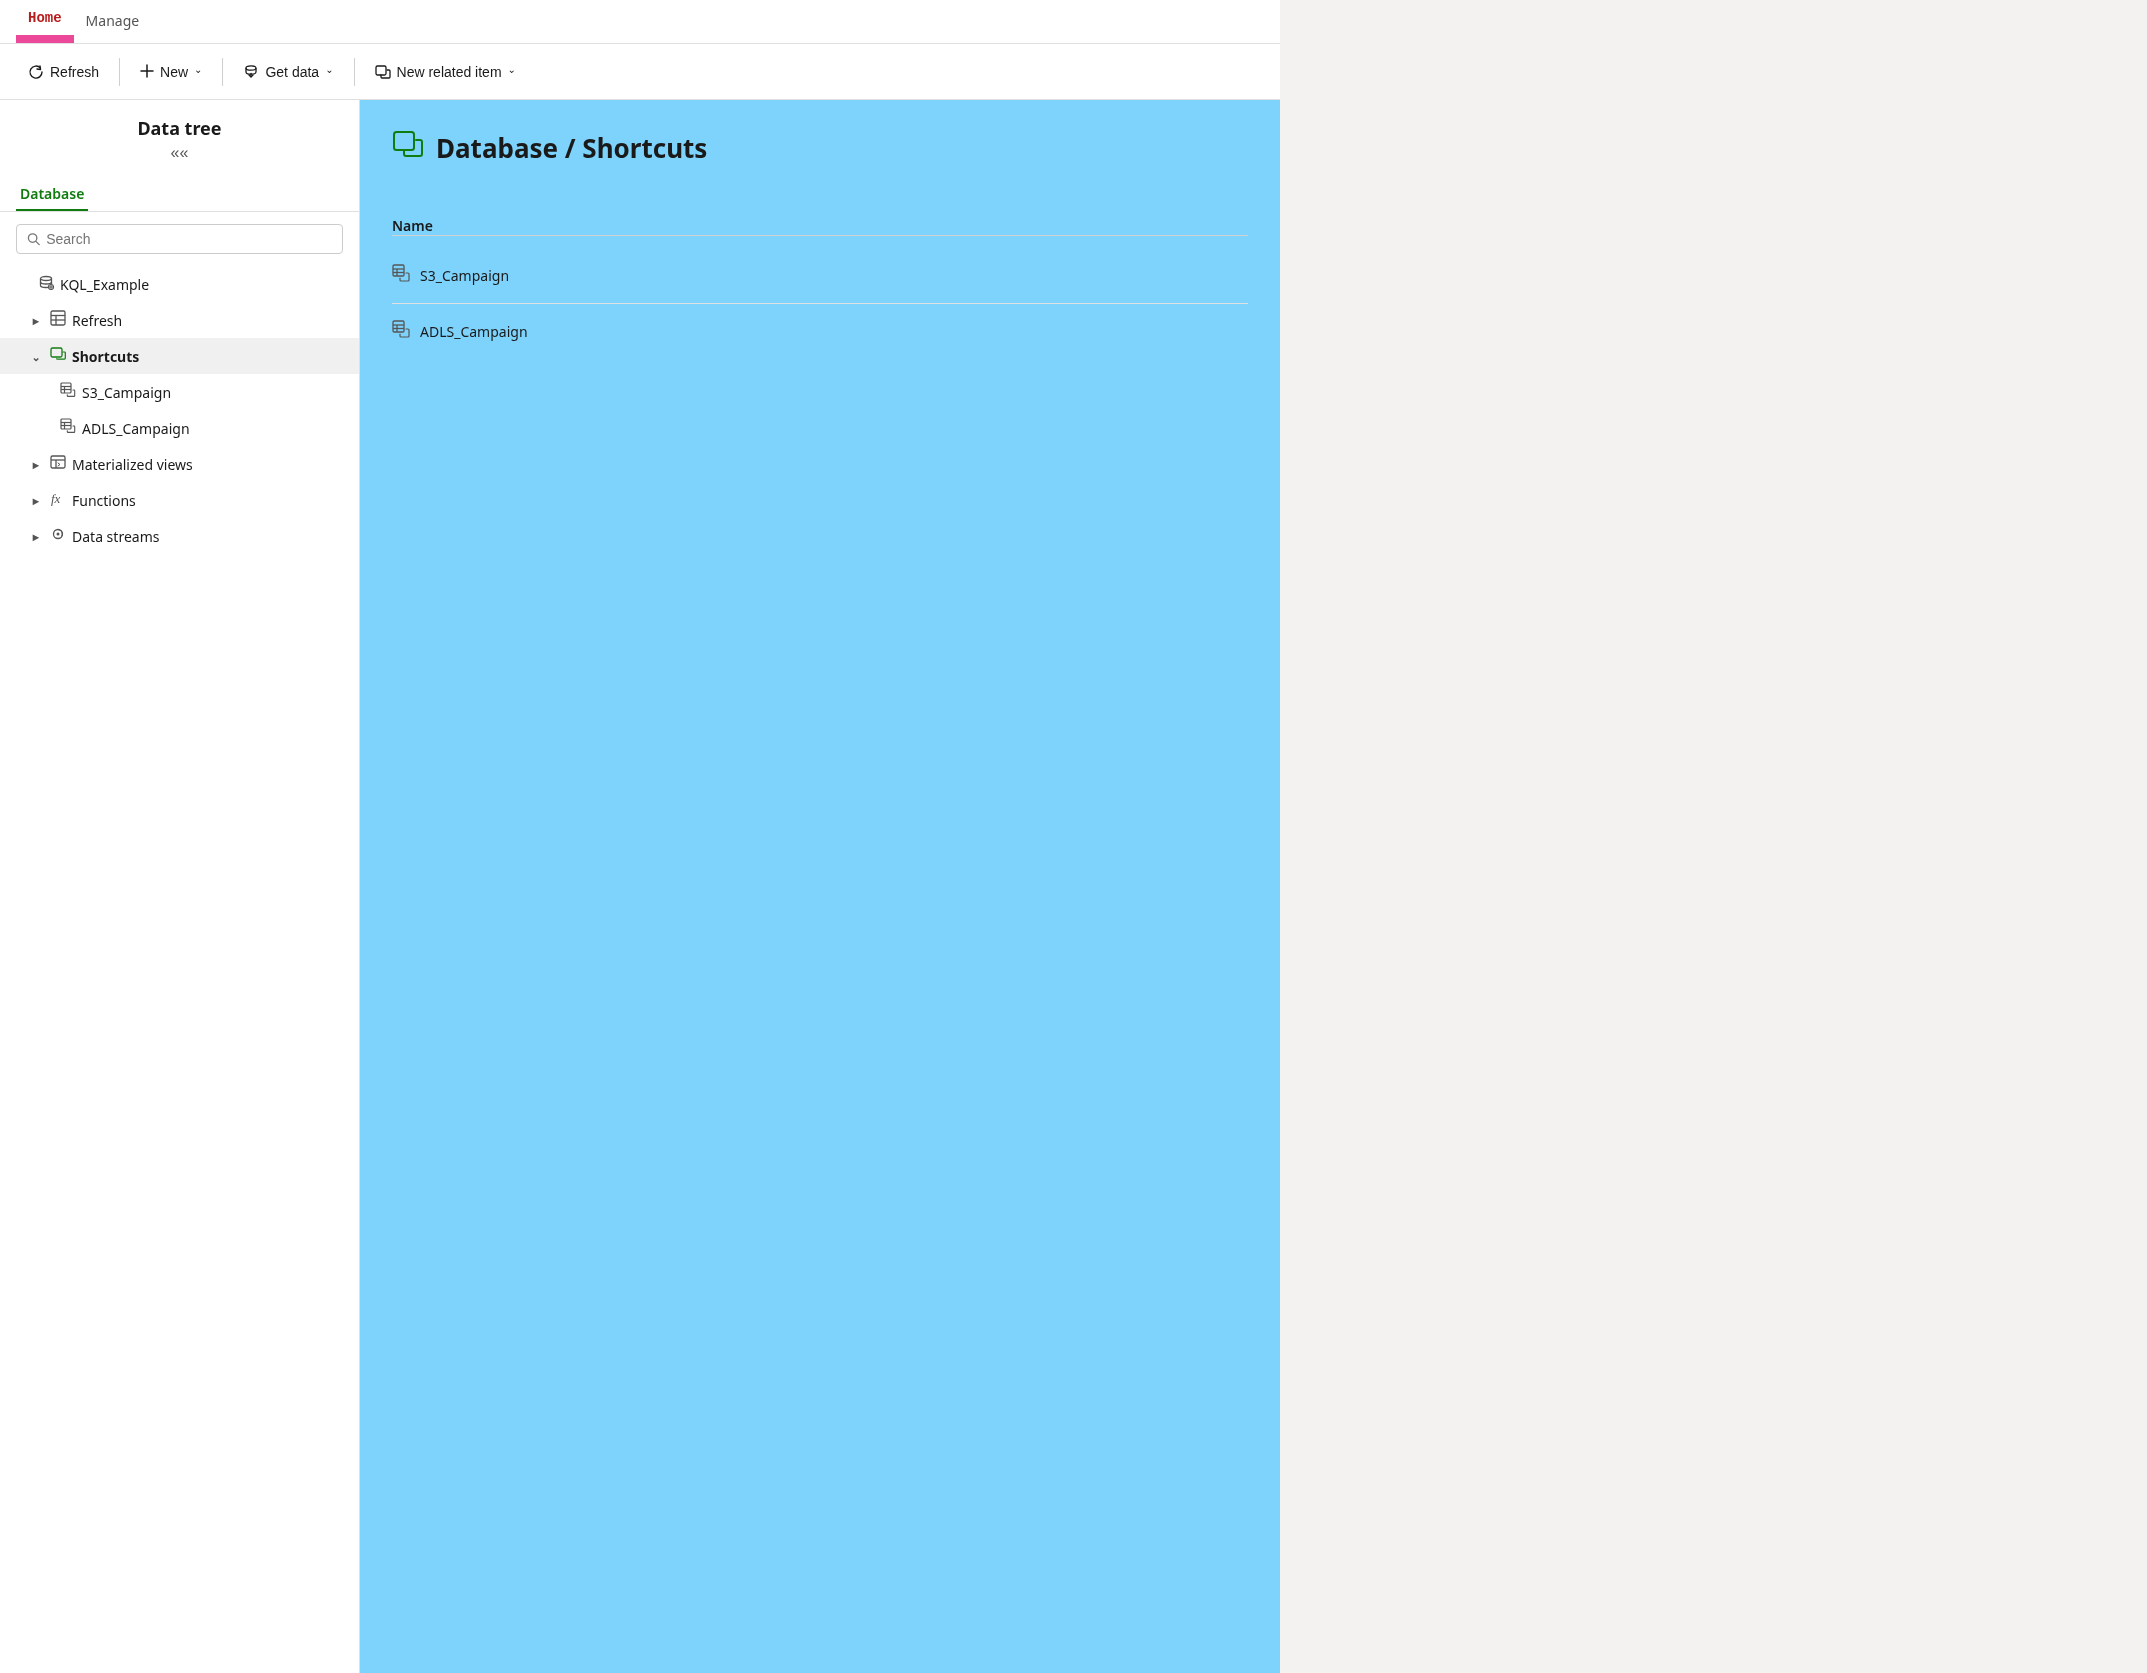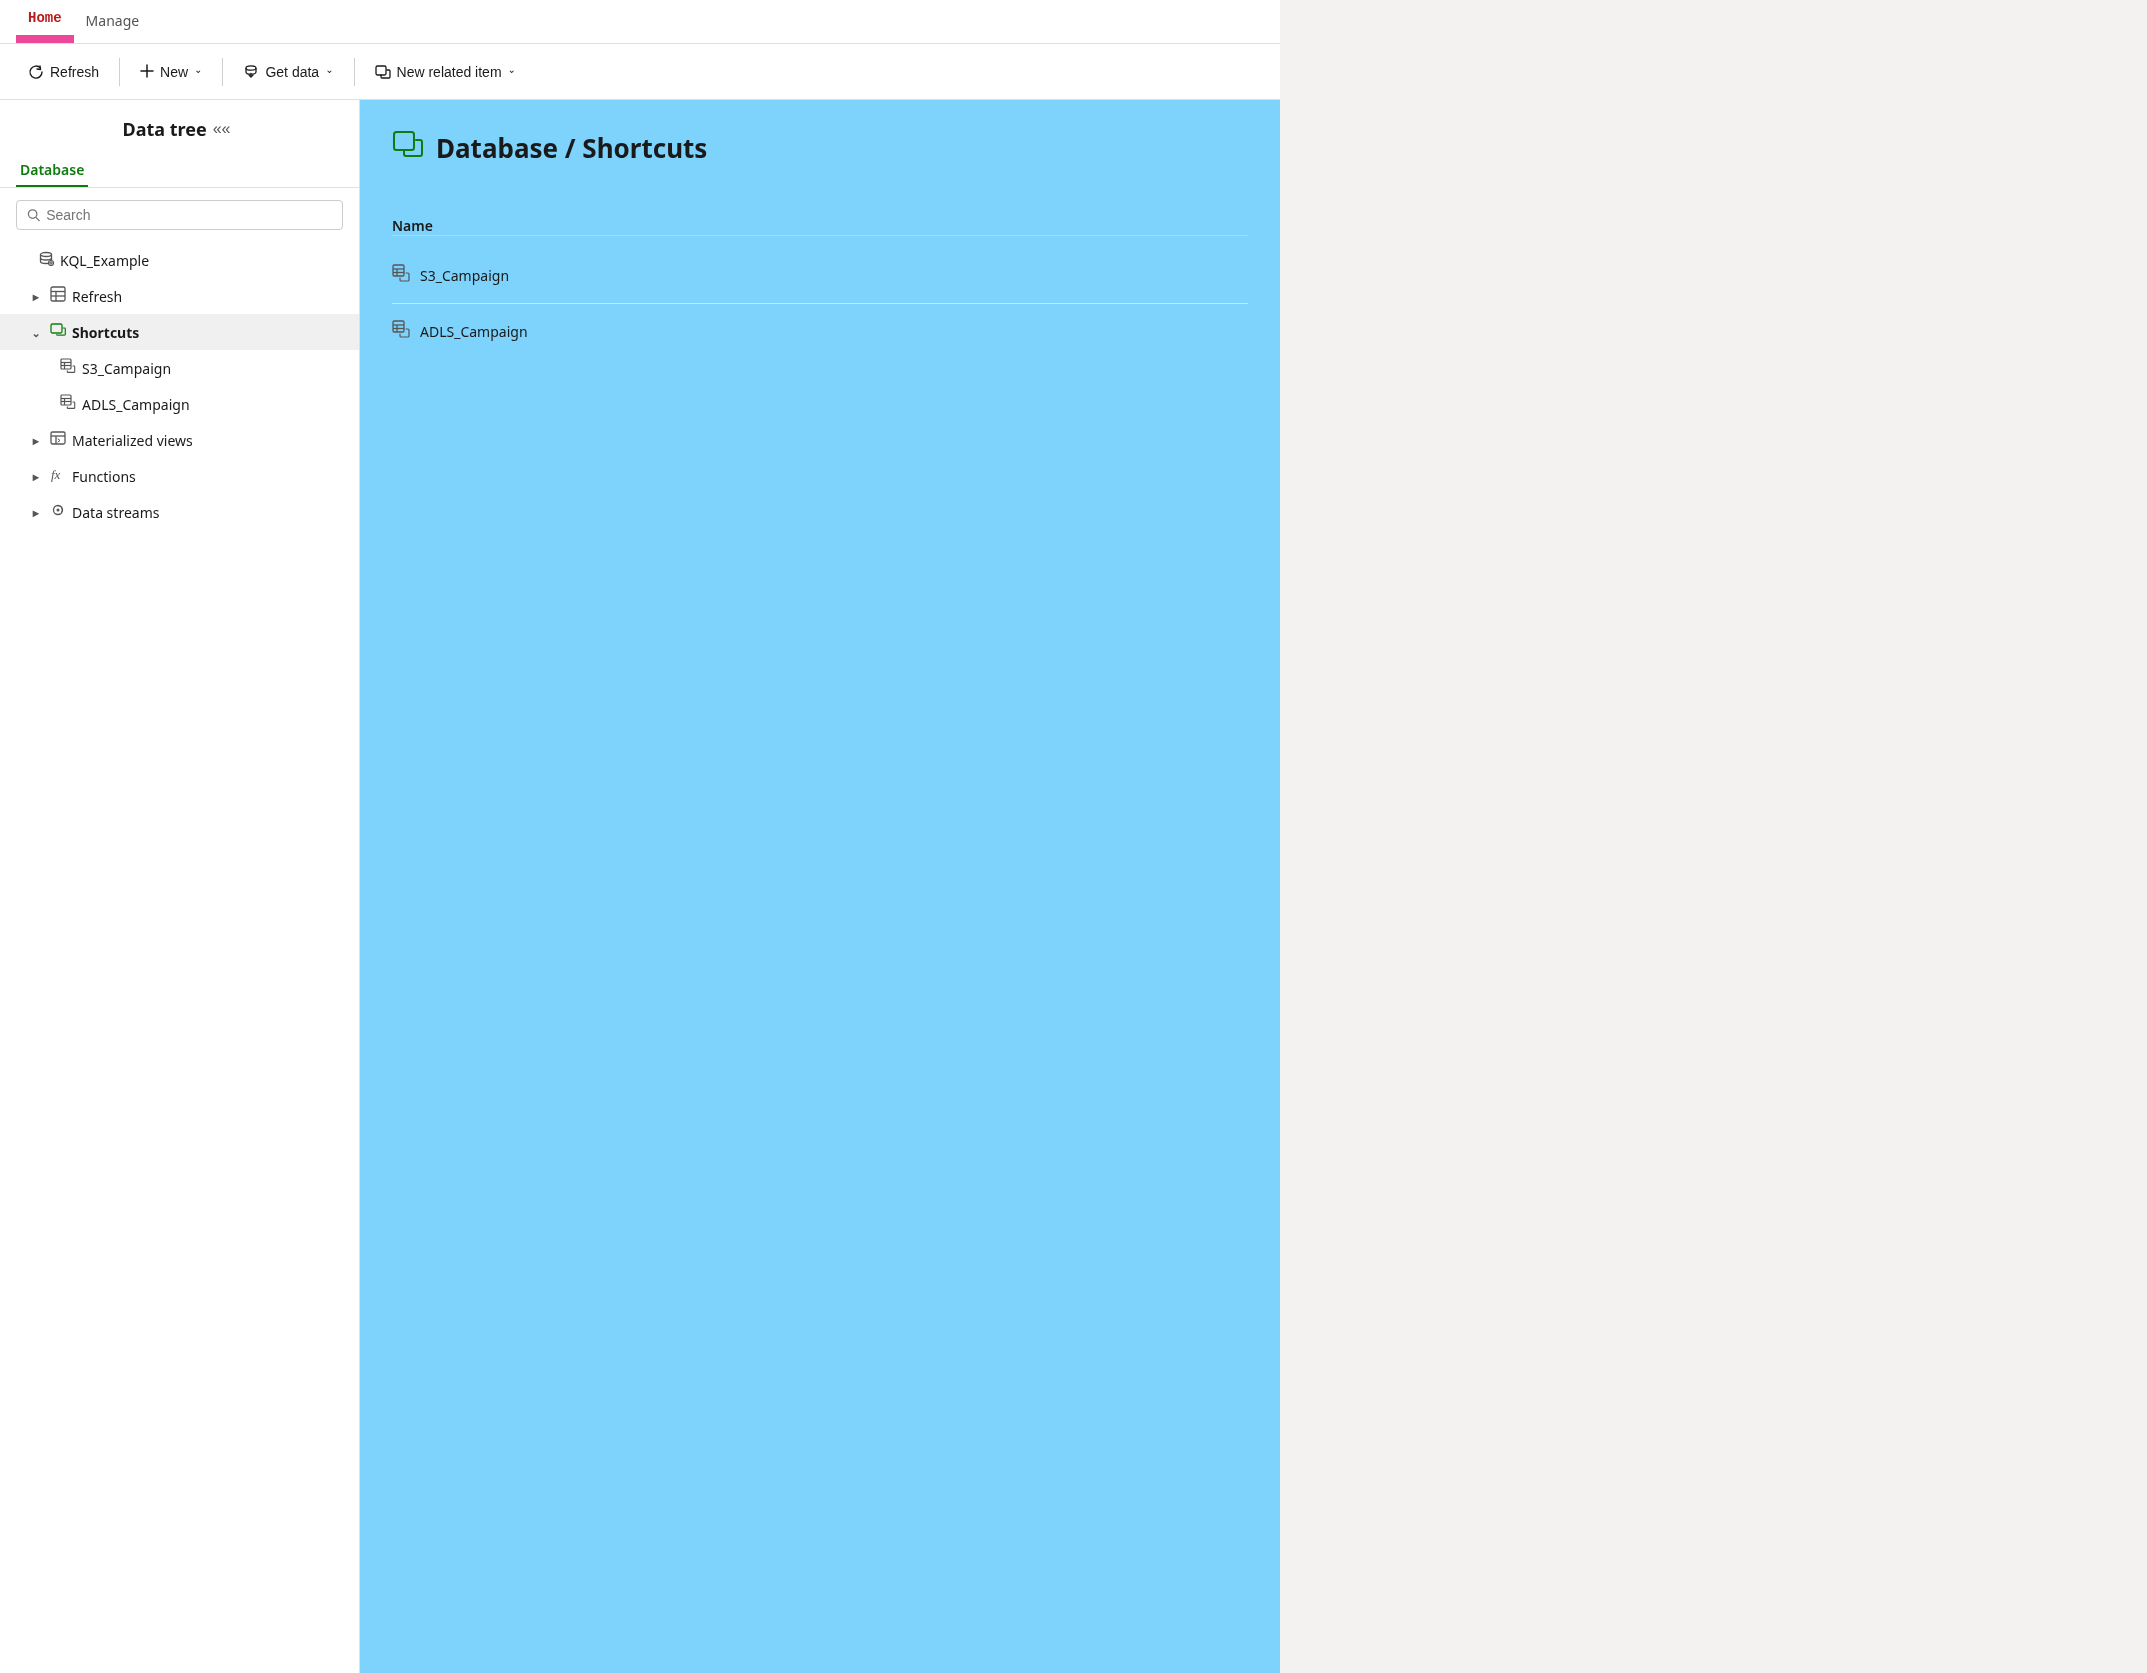--- a/index.html
+++ b/index.html
@@ -89,22 +89,23 @@
       min-width: 360px;
       background: #fff;
       border-right: 1px solid #e0e0e0;
       display: flex;
       flex-direction: column;
       padding: 16px 0;
     }
     .panel-header {
       display: flex;
       align-items: center;
-      justify-content: center;
+      justify-content: flex-start;
       padding: 0 16px 12px 16px;
+      flex-direction: column;
     }
     .panel-title {
       font-size: 18px;
       font-weight: 700;
       color: #1a1a1a;
     }
     .collapse-btn {
       background: transparent;
       border: none;
       cursor: pointer;

